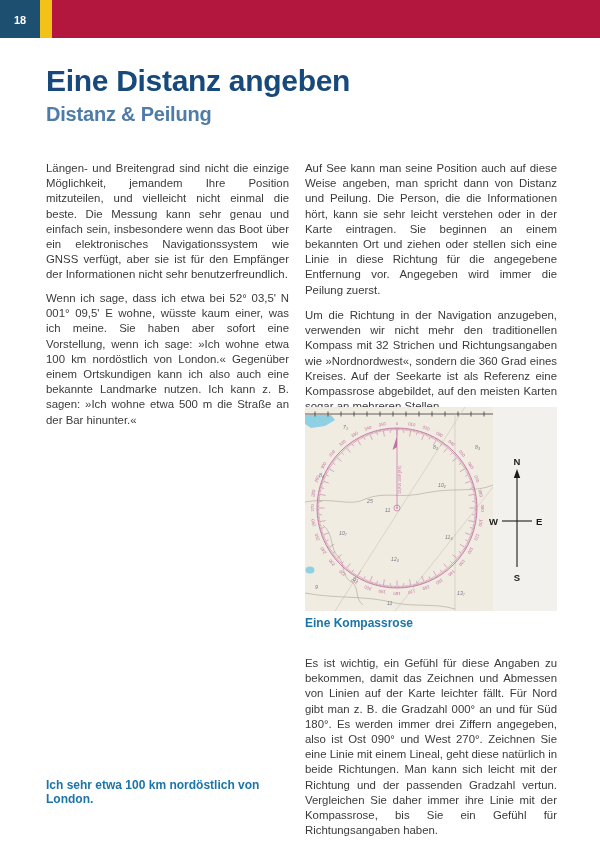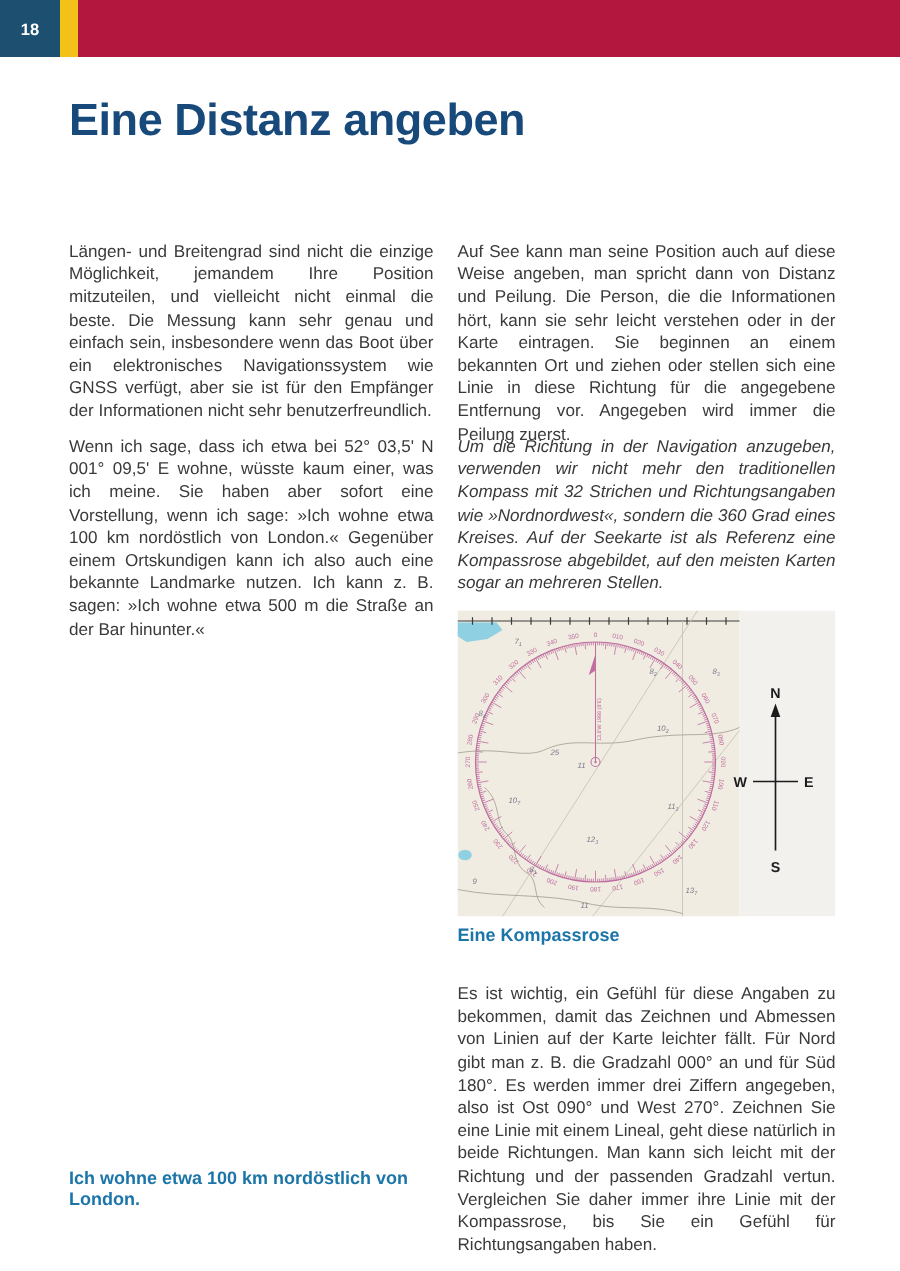--- a/index.html
+++ b/index.html
@@ -31,28 +31,29 @@
 <body>
 
 <div class="page">
 
   <div class="hdr-blue"></div>
   <div class="hdr-num">18</div>
   <div class="hdr-yellow"></div>
   <div class="hdr-red"></div>
 
   <div class="title">Eine Distanz angeben</div>
+  <div class="subtitle">Distanz &amp; Peilung</div>
 
   <div class="para pL" style="top:147px;">Längen- und Breitengrad sind nicht die einzige Möglichkeit, jemandem Ihre Position mitzuteilen, und vielleicht nicht einmal die beste. Die Messung kann sehr genau und einfach sein, insbesondere wenn das Boot über ein elektronisches Navigationssystem wie GNSS verfügt, aber sie ist für den Empfänger der Informationen nicht sehr benutzerfreundlich.</div>
   <div class="para pL" style="top:277px;">Wenn ich sage, dass ich etwa bei 52° 03,5' N 001° 09,5' E wohne, wüsste kaum einer, was ich meine. Sie haben aber sofort eine Vorstellung, wenn ich sage: »Ich wohne etwa 100 km nordöstlich von London.« Gegenüber einem Ortskundigen kann ich also auch eine bekannte Landmarke nutzen. Ich kann z. B. sagen: »Ich wohne etwa 500 m die Straße an der Bar hinunter.«</div>
 
-  <div class="cap" style="left:46px;top:778px;width:243px;">Ich wohne etwa 100 km nordöstlich von London.</div>
+  <div class="cap" style="left:46px;top:778px;width:243px;">Ich sehr etwa 100 km nordöstlich von London.</div>
 
   <div class="para pR" style="top:147px;">Auf See kann man seine Position auch auf diese Weise angeben, man spricht dann von Distanz und Peilung. Die Person, die die Informationen hört, kann sie sehr leicht verstehen oder in der Karte eintragen. Sie beginnen an einem bekannten Ort und ziehen oder stellen sich eine Linie in diese Richtung für die angegebene Entfernung vor. Angegeben wird immer die Peilung zuerst.</div>
-  <div class="para pR" style="top:277px;font-style:italic;">Um die Richtung in der Navigation anzugeben, verwenden wir nicht mehr den traditionellen Kompass mit 32 Strichen und Richtungsangaben wie »Nordnordwest«, sondern die 360 Grad eines Kreises. Auf der Seekarte ist als Referenz eine Kompassrose abgebildet, auf den meisten Karten sogar an mehreren Stellen.</div>
+  <div class="para pR" style="top:294px;">Um die Richtung in der Navigation anzugeben, verwenden wir nicht mehr den traditionellen Kompass mit 32 Strichen und Richtungsangaben wie »Nordnordwest«, sondern die 360 Grad eines Kreises. Auf der Seekarte ist als Referenz eine Kompassrose abgebildet, auf den meisten Karten sogar an mehreren Stellen.</div>
 
   <div class="figbox">
     <svg id="fig-svg" width="252" height="204" viewBox="0 0 252 204">
       <rect x="0" y="0" width="188" height="204" fill="#f0ece1"></rect>
       <rect x="188" y="0" width="64" height="204" fill="#f2f1ee"></rect>
 
       <polygon points="0,8 26,8 30,13 20,19 6,21 0,17" fill="#8fd0e2"></polygon>
       <ellipse cx="5" cy="163" rx="4.5" ry="3.5" fill="#8fd0e2"></ellipse>
 
       <path id="border-ticks" stroke="#3a3a3a" stroke-width="0.8" fill="none" d="M0,7 L188,7M10,4.5 L10,9.5M23,4.5 L23,9.5M36,4.5 L36,9.5M49,4.5 L49,9.5M62,4.5 L62,9.5M75,4.5 L75,9.5M88,4.5 L88,9.5M101,4.5 L101,9.5M114,4.5 L114,9.5M127,4.5 L127,9.5M140,4.5 L140,9.5M153,4.5 L153,9.5M166,4.5 L166,9.5M179,4.5 L179,9.5"></path>

